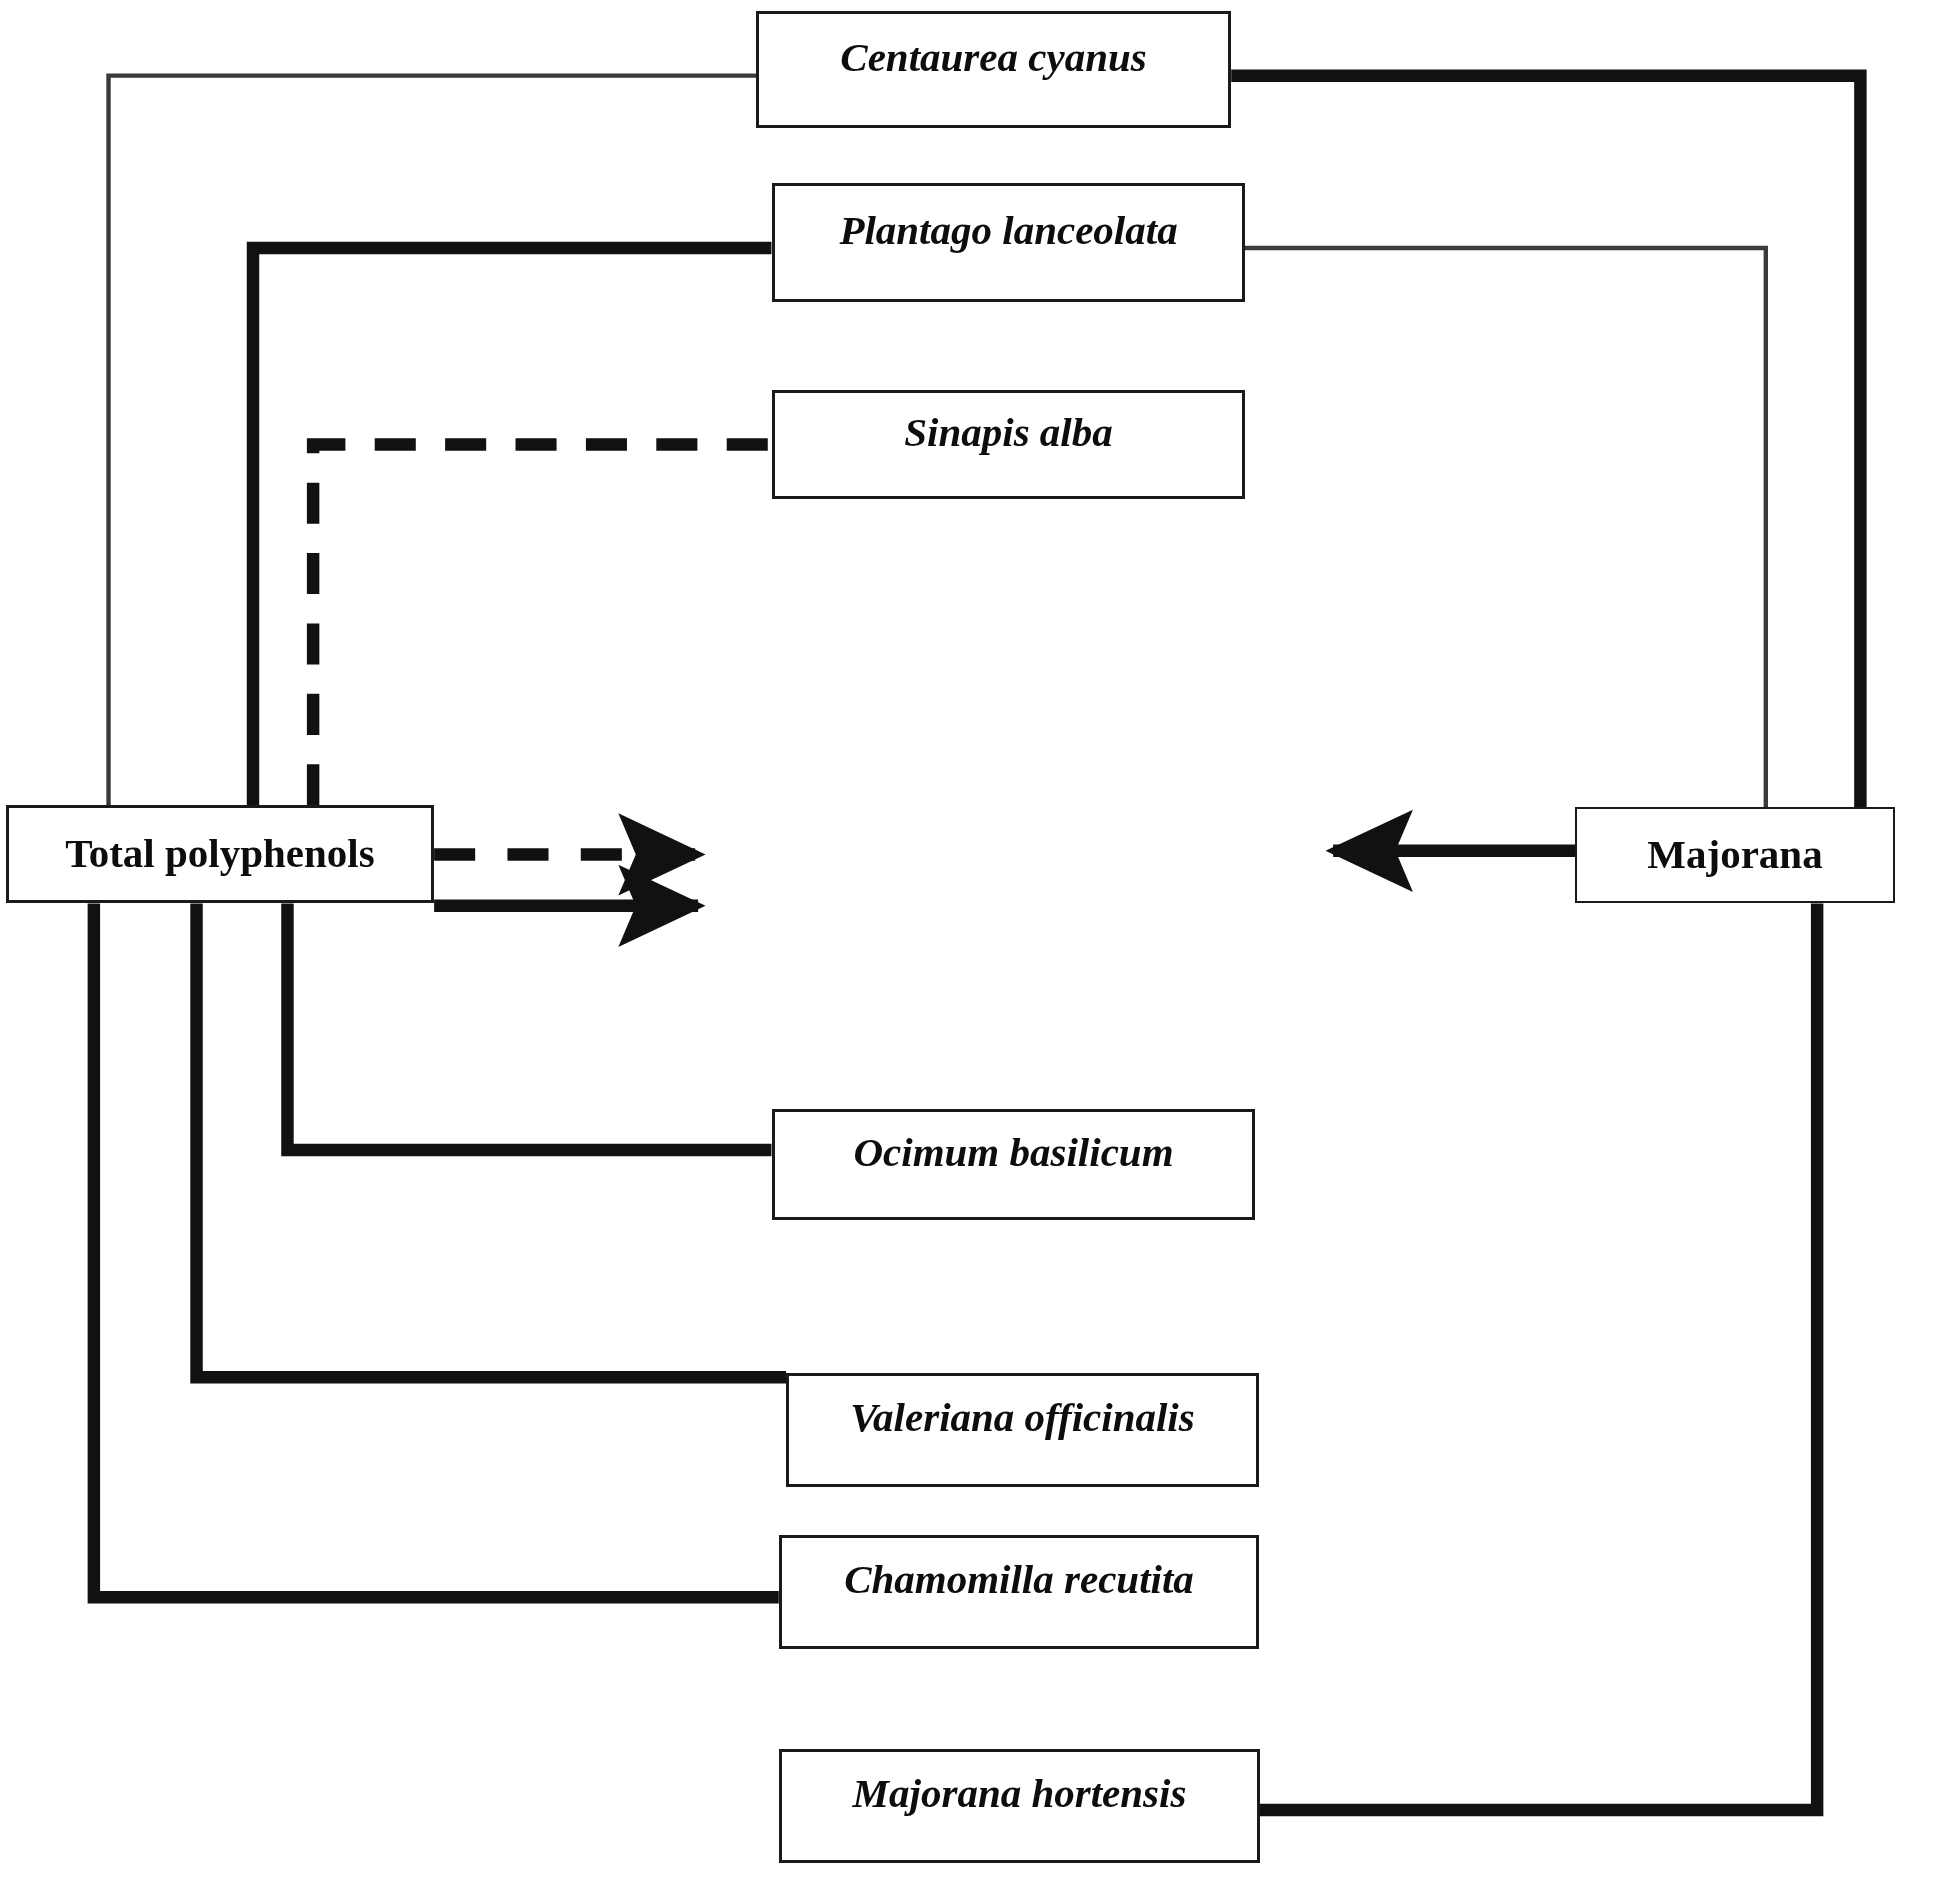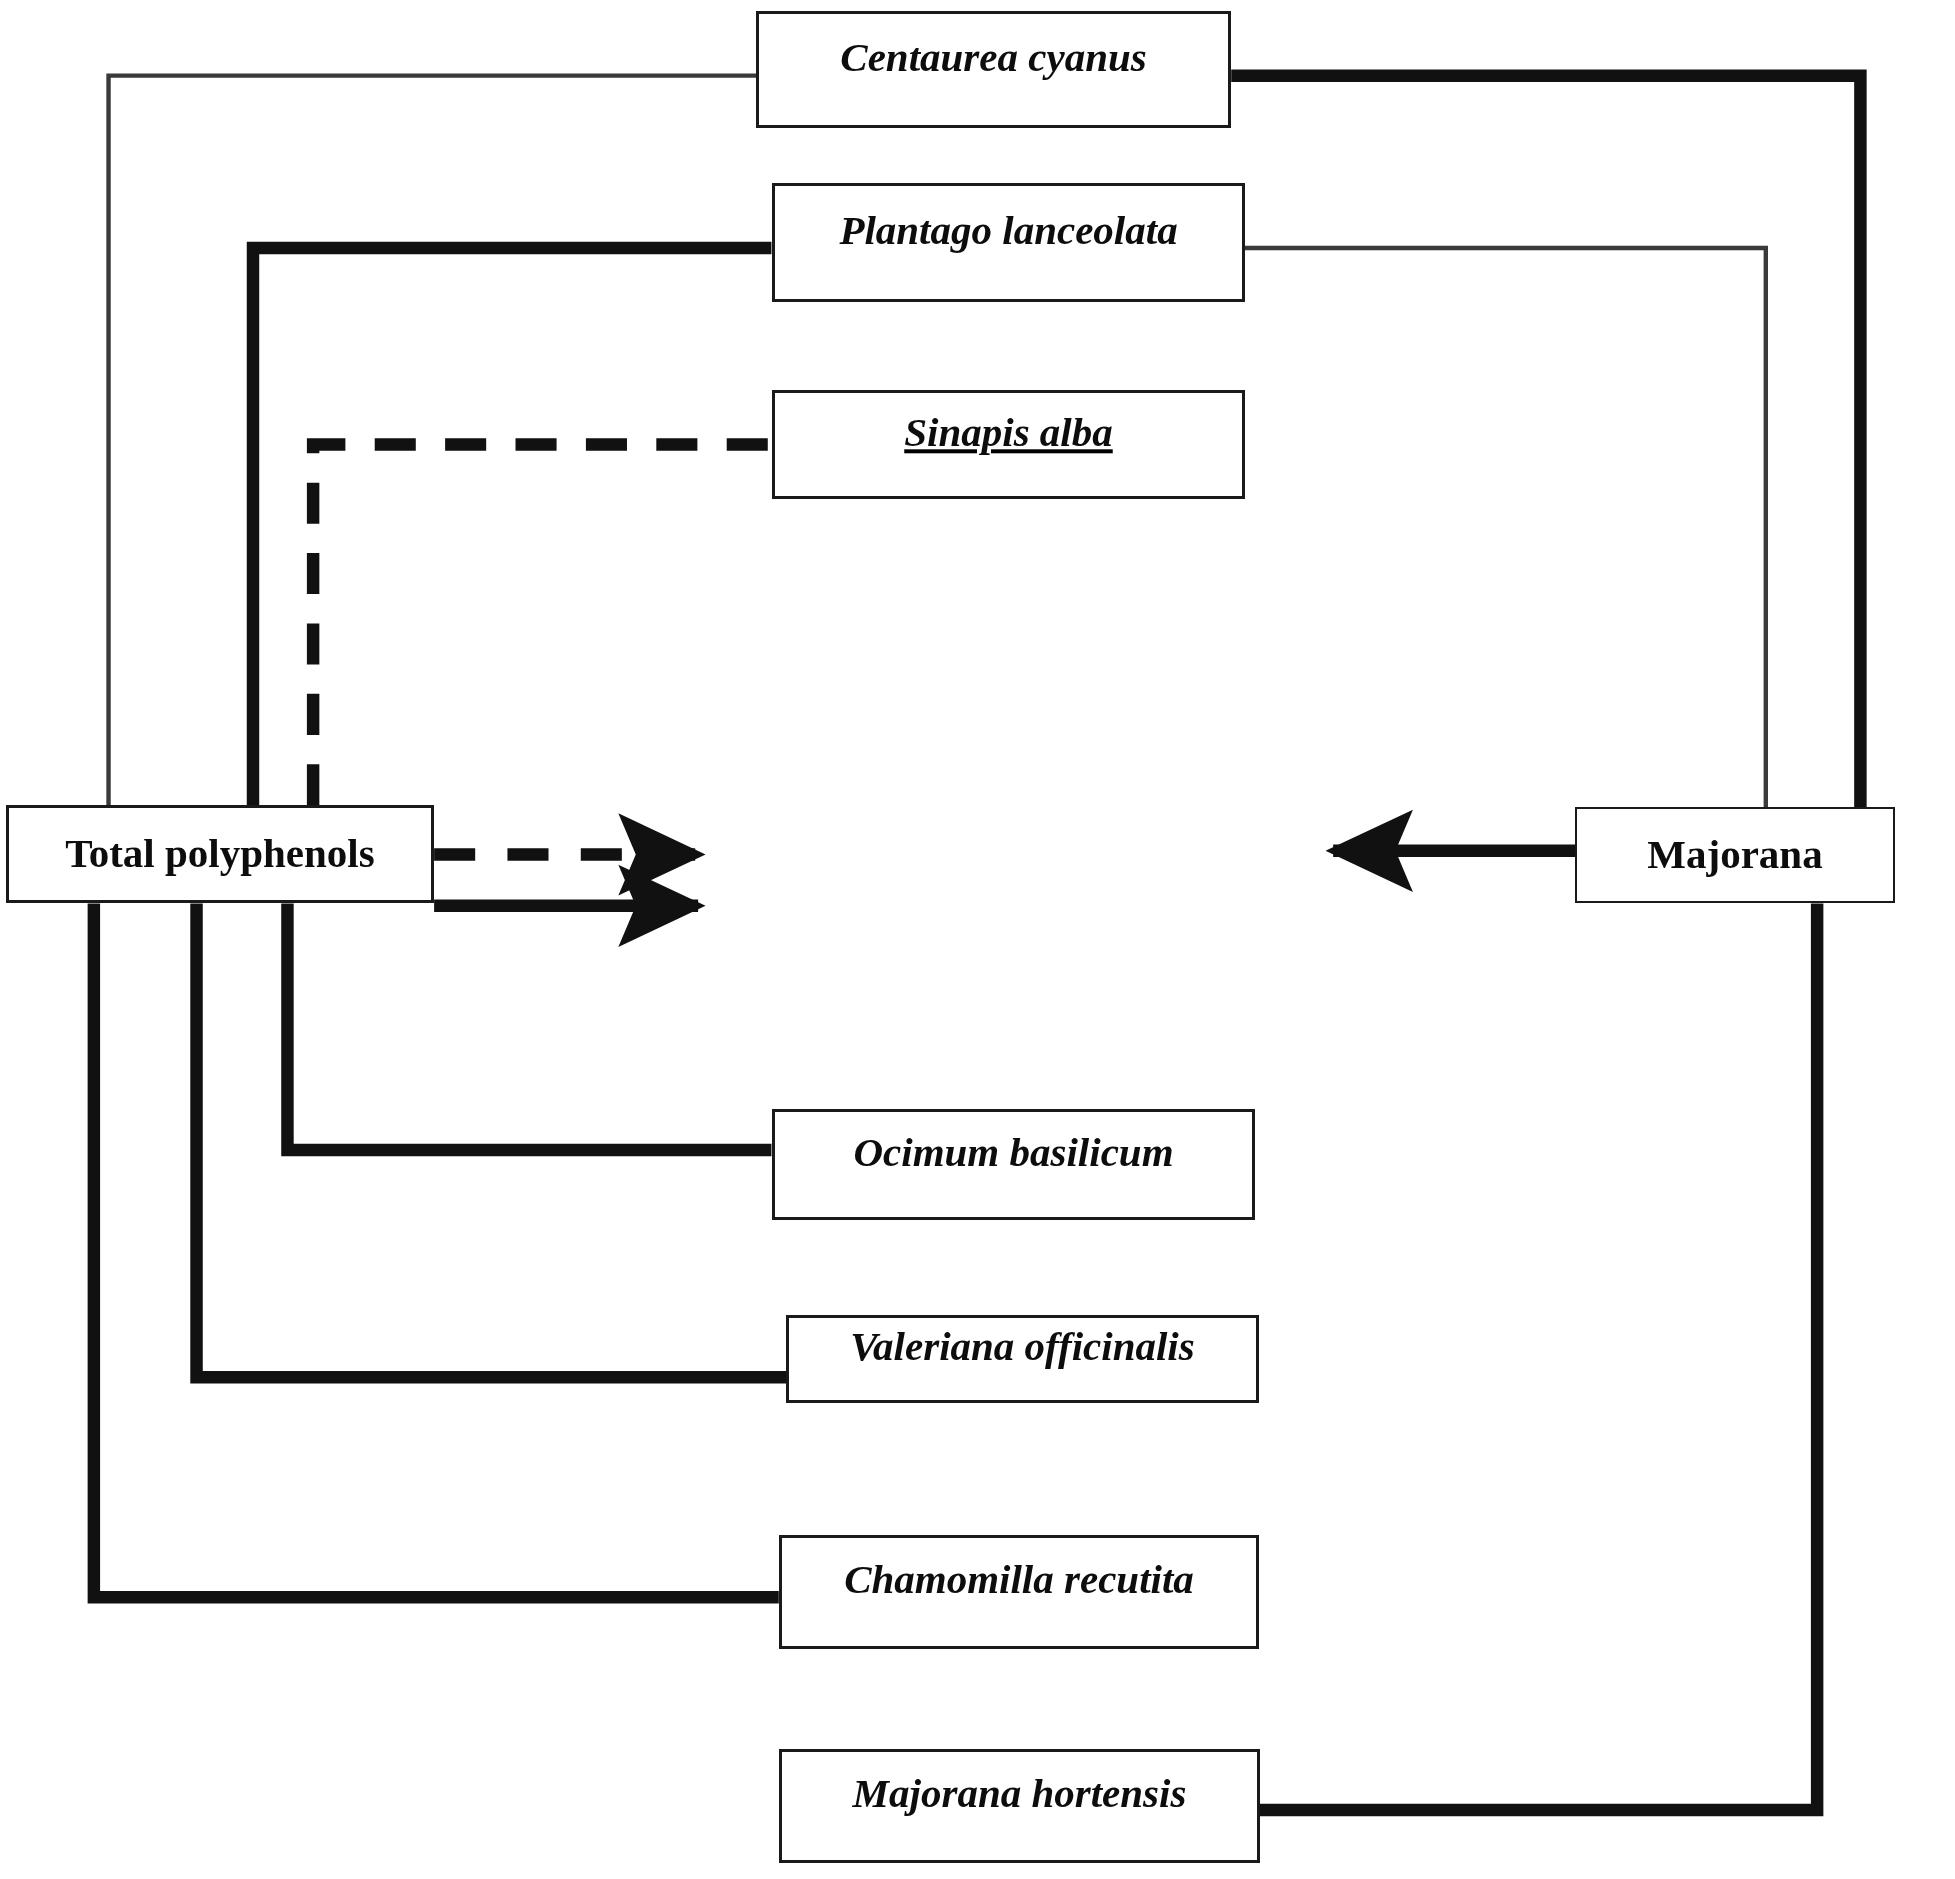--- a/index.html
+++ b/index.html
@@ -99,29 +99,29 @@
   </svg>
 
   <div class="node species" id="node-centaurea-cyanus" style="left:756px; top:11px; width:475px; height:117px;">
     <span class="label">Centaurea cyanus</span>
   </div>
 
   <div class="node species" id="node-plantago-lanceolata" style="left:772px; top:183px; width:473px; height:119px;">
     <span class="label">Plantago lanceolata</span>
   </div>
 
-  <div class="node species" id="node-sinapis-alba" style="left:772px; top:390px; width:473px; height:109px;text-decoration:underline;">
+  <div class="node species" id="node-sinapis-alba" style="left:772px; top:390px; width:473px; height:109px;">
     <span class="label">Sinapis alba</span>
   </div>
 
   <div class="node species" id="node-ocimum-basilicum" style="left:772px; top:1109px; width:483px; height:111px;align-items:center;">
     <span class="label">Ocimum basilicum</span>
   </div>
 
-  <div class="node species" id="node-valeriana-officinalis" style="left:786px; top:1315px; width:473px; height:88px;">
+  <div class="node species" id="node-valeriana-officinalis" style="left:786px; top:1373px; width:473px; height:114px;">
     <span class="label">Valeriana officinalis</span>
   </div>
 
   <div class="node species" id="node-chamomilla-recutita" style="left:779px; top:1535px; width:480px; height:114px;">
     <span class="label">Chamomilla recutita</span>
   </div>
 
   <div class="node species" id="node-majorana-hortensis" style="left:779px; top:1749px; width:481px; height:114px;">
     <span class="label">Majorana hortensis</span>
   </div>

